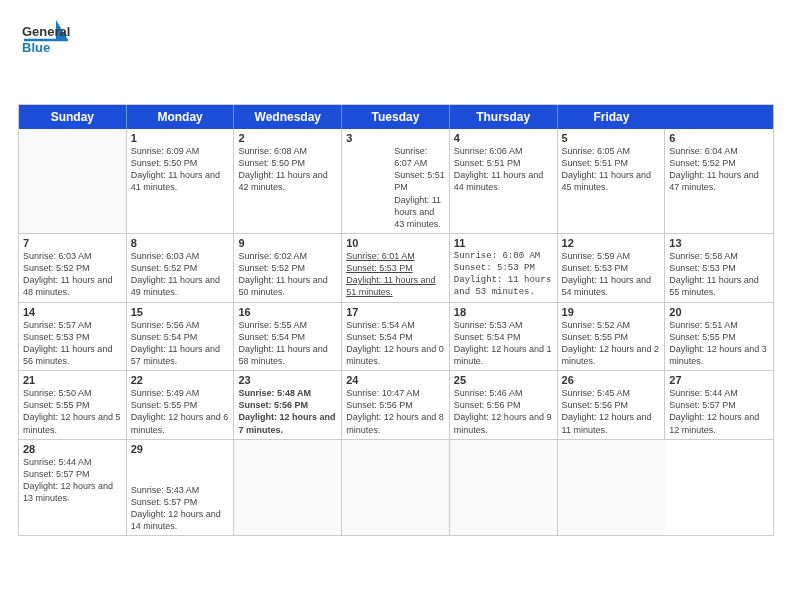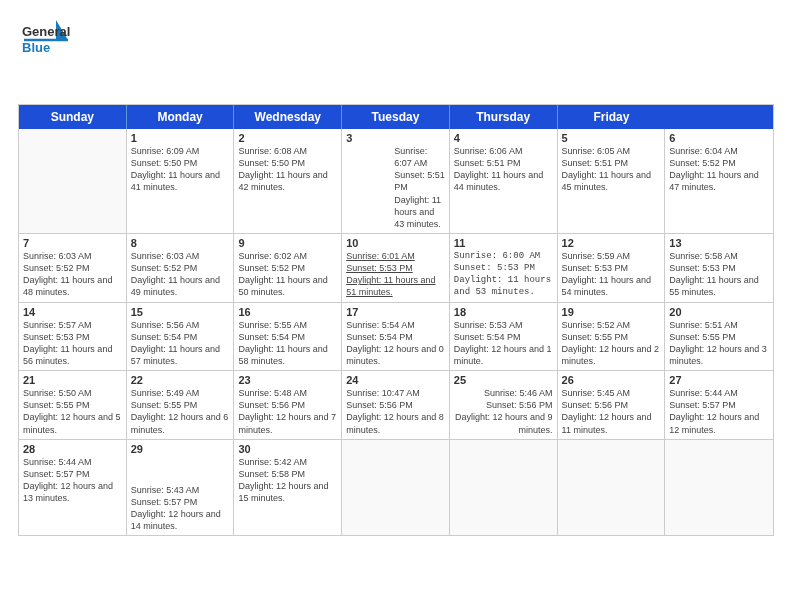--- a/index.html
+++ b/index.html
@@ -263,33 +263,33 @@
 Daylight: 12 hours and 5 minutes.</div>
           </div>
           <div class="cal-cell">
             <div class="day-num">22</div>
             <div class="cell-text" style="white-space: pre-line;">Sunrise: 5:49 AM
 Sunset: 5:55 PM
 Daylight: 12 hours and 6 minutes.</div>
           </div>
           <div class="cal-cell">
             <div class="day-num">23</div>
-            <div class="cell-text" style="white-space: pre-line;">Sunrise: 5:48 AM
+            <div class="cell-text" style="white-space: pre-line; font-weight: bold;">Sunrise: 5:48 AM
 Sunset: 5:56 PM
 Daylight: 12 hours and 7 minutes.</div>
           </div>
           <div class="cal-cell">
             <div class="day-num">24</div>
             <div class="cell-text" style="white-space: pre-line;">Sunrise: 10:47 AM
 Sunset: 5:56 PM
 Daylight: 12 hours and 8 minutes.</div>
           </div>
           <div class="cal-cell">
             <div class="day-num">25</div>
-            <div class="cell-text" style="white-space: pre-line; text-align: right;">Sunrise: 5:46 AM
+            <div class="cell-text" style="white-space: pre-line;">Sunrise: 5:46 AM
 Sunset: 5:56 PM
 Daylight: 12 hours and 9 minutes.</div>
           </div>
           <div class="cal-cell">
             <div class="day-num">26</div>
             <div class="cell-text" style="white-space: pre-line;">Sunrise: 5:45 AM
 Sunset: 5:56 PM
 Daylight: 12 hours and 11 minutes.</div>
           </div>
           <div class="cal-cell">
@@ -305,26 +305,20 @@
             <div class="cell-text" style="white-space: pre-line;">Sunrise: 5:44 AM
 Sunset: 5:57 PM
 Daylight: 12 hours and 13 minutes.</div>
           </div>
           <div class="cal-cell">
             <div class="day-num">29</div>
             <div class="cell-text" style="white-space: pre-line; margin-top: 29px;">Sunrise: 5:43 AM
 Sunset: 5:57 PM
 Daylight: 12 hours and 14 minutes.</div>
           </div>
-          <div class="cal-cell">
-            <div class="day-num">30</div>
-            <div class="cell-text" style="white-space: pre-line;">Sunrise: 5:42 AM
-Sunset: 5:58 PM
-Daylight: 12 hours and 15 minutes.</div>
-          </div>
           <div class="cal-cell empty"></div>
           <div class="cal-cell empty"></div>
           <div class="cal-cell empty"></div>
           <div class="cal-cell empty"></div>
         </div>
       </div>
   </div>
 </div>
 
 </body></html>

